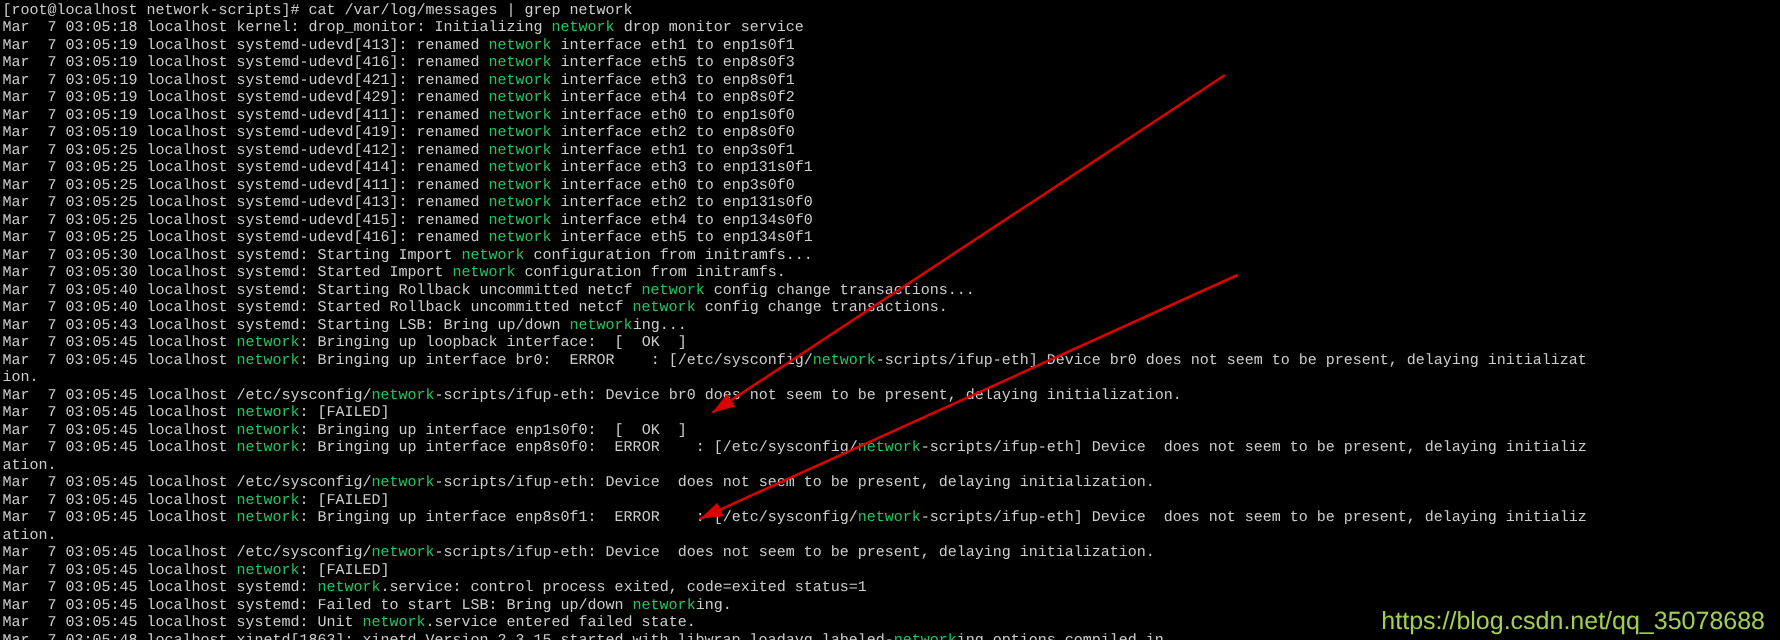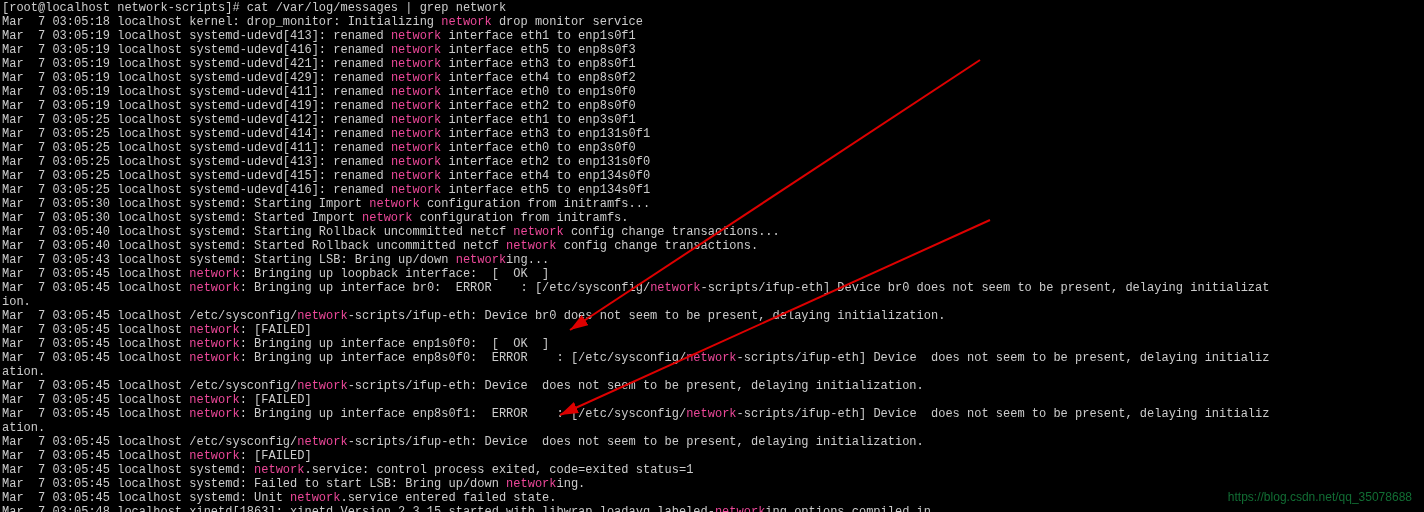--- a/index.html
+++ b/index.html
@@ -1,18 +1,18 @@
 <!DOCTYPE html>
 <html><head>
 <meta charset="utf-8">
 <style>
   html,body{margin:0;padding:0;background:#000;color:#ccc;font-family:"Courier New",monospace;font-size:12px;line-height:14px;overflow:hidden;width:1424px;height:512px;position:relative}
   .term{white-space:pre;position:relative;padding:1px 2px}
-  .kw{color:#ec4899}
-  .watermark{position:absolute;right:12px;bottom:8px;color:#15803d;font-family:Arial,sans-serif;font-size:12px;opacity:.85}
+  .kw{color:#22c55e}
+  .watermark{position:absolute;right:12px;bottom:8px;color:#bef264;font-family:Arial,sans-serif;font-size:20px;opacity:.85}
   svg.anno{position:absolute;left:0;top:0;pointer-events:none}
 </style>
 </head>
 <body>
 
 <div class="term" id="term"><div>[root@localhost network-scripts]# cat /var/log/messages | grep network</div><div>Mar  7 03:05:18 localhost kernel: drop_monitor: Initializing <span class="kw">network</span> drop monitor service</div><div>Mar  7 03:05:19 localhost systemd-udevd[413]: renamed <span class="kw">network</span> interface eth1 to enp1s0f1</div><div>Mar  7 03:05:19 localhost systemd-udevd[416]: renamed <span class="kw">network</span> interface eth5 to enp8s0f3</div><div>Mar  7 03:05:19 localhost systemd-udevd[421]: renamed <span class="kw">network</span> interface eth3 to enp8s0f1</div><div>Mar  7 03:05:19 localhost systemd-udevd[429]: renamed <span class="kw">network</span> interface eth4 to enp8s0f2</div><div>Mar  7 03:05:19 localhost systemd-udevd[411]: renamed <span class="kw">network</span> interface eth0 to enp1s0f0</div><div>Mar  7 03:05:19 localhost systemd-udevd[419]: renamed <span class="kw">network</span> interface eth2 to enp8s0f0</div><div>Mar  7 03:05:25 localhost systemd-udevd[412]: renamed <span class="kw">network</span> interface eth1 to enp3s0f1</div><div>Mar  7 03:05:25 localhost systemd-udevd[414]: renamed <span class="kw">network</span> interface eth3 to enp131s0f1</div><div>Mar  7 03:05:25 localhost systemd-udevd[411]: renamed <span class="kw">network</span> interface eth0 to enp3s0f0</div><div>Mar  7 03:05:25 localhost systemd-udevd[413]: renamed <span class="kw">network</span> interface eth2 to enp131s0f0</div><div>Mar  7 03:05:25 localhost systemd-udevd[415]: renamed <span class="kw">network</span> interface eth4 to enp134s0f0</div><div>Mar  7 03:05:25 localhost systemd-udevd[416]: renamed <span class="kw">network</span> interface eth5 to enp134s0f1</div><div>Mar  7 03:05:30 localhost systemd: Starting Import <span class="kw">network</span> configuration from initramfs...</div><div>Mar  7 03:05:30 localhost systemd: Started Import <span class="kw">network</span> configuration from initramfs.</div><div>Mar  7 03:05:40 localhost systemd: Starting Rollback uncommitted netcf <span class="kw">network</span> config change transactions...</div><div>Mar  7 03:05:40 localhost systemd: Started Rollback uncommitted netcf <span class="kw">network</span> config change transactions.</div><div>Mar  7 03:05:43 localhost systemd: Starting LSB: Bring up/down <span class="kw">network</span>ing...</div><div>Mar  7 03:05:45 localhost <span class="kw">network</span>: Bringing up loopback interface:  [  OK  ]</div><div>Mar  7 03:05:45 localhost <span class="kw">network</span>: Bringing up interface br0:  ERROR    : [/etc/sysconfig/<span class="kw">network</span>-scripts/ifup-eth] Device br0 does not seem to be present, delaying initializat</div><div>ion.</div><div>Mar  7 03:05:45 localhost /etc/sysconfig/<span class="kw">network</span>-scripts/ifup-eth: Device br0 does not seem to be present, delaying initialization.</div><div>Mar  7 03:05:45 localhost <span class="kw">network</span>: [FAILED]</div><div>Mar  7 03:05:45 localhost <span class="kw">network</span>: Bringing up interface enp1s0f0:  [  OK  ]</div><div>Mar  7 03:05:45 localhost <span class="kw">network</span>: Bringing up interface enp8s0f0:  ERROR    : [/etc/sysconfig/<span class="kw">network</span>-scripts/ifup-eth] Device  does not seem to be present, delaying initializ</div><div>ation.</div><div>Mar  7 03:05:45 localhost /etc/sysconfig/<span class="kw">network</span>-scripts/ifup-eth: Device  does not seem to be present, delaying initialization.</div><div>Mar  7 03:05:45 localhost <span class="kw">network</span>: [FAILED]</div><div>Mar  7 03:05:45 localhost <span class="kw">network</span>: Bringing up interface enp8s0f1:  ERROR    : [/etc/sysconfig/<span class="kw">network</span>-scripts/ifup-eth] Device  does not seem to be present, delaying initializ</div><div>ation.</div><div>Mar  7 03:05:45 localhost /etc/sysconfig/<span class="kw">network</span>-scripts/ifup-eth: Device  does not seem to be present, delaying initialization.</div><div>Mar  7 03:05:45 localhost <span class="kw">network</span>: [FAILED]</div><div>Mar  7 03:05:45 localhost systemd: <span class="kw">network</span>.service: control process exited, code=exited status=1</div><div>Mar  7 03:05:45 localhost systemd: Failed to start LSB: Bring up/down <span class="kw">network</span>ing.</div><div>Mar  7 03:05:45 localhost systemd: Unit <span class="kw">network</span>.service entered failed state.</div><div>Mar  7 03:05:48 localhost xinetd[1863]: xinetd Version 2.3.15 started with libwrap loadavg labeled-<span class="kw">network</span>ing options compiled in.</div></div>
 
 <svg class="anno" width="1424" height="512">
   <defs>
     <marker id="ah" markerWidth="10" markerHeight="10" refX="9" refY="3" orient="auto">

